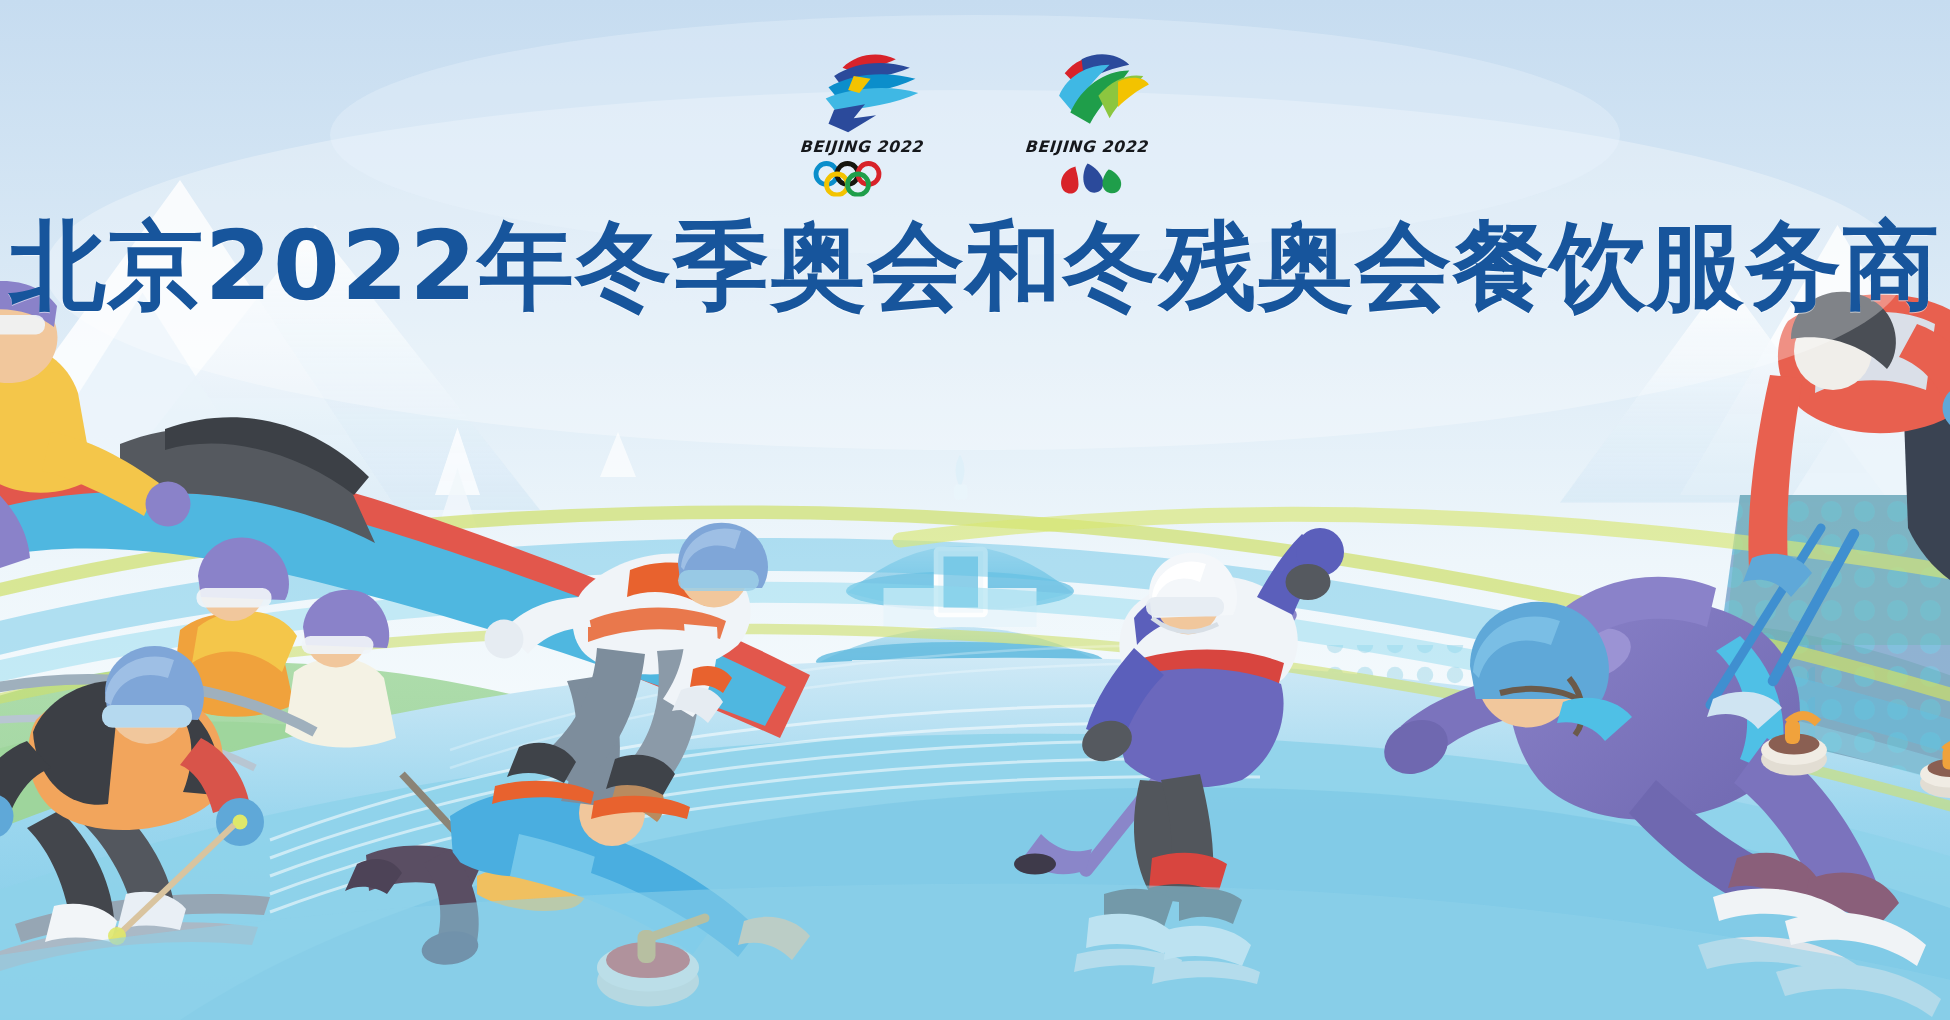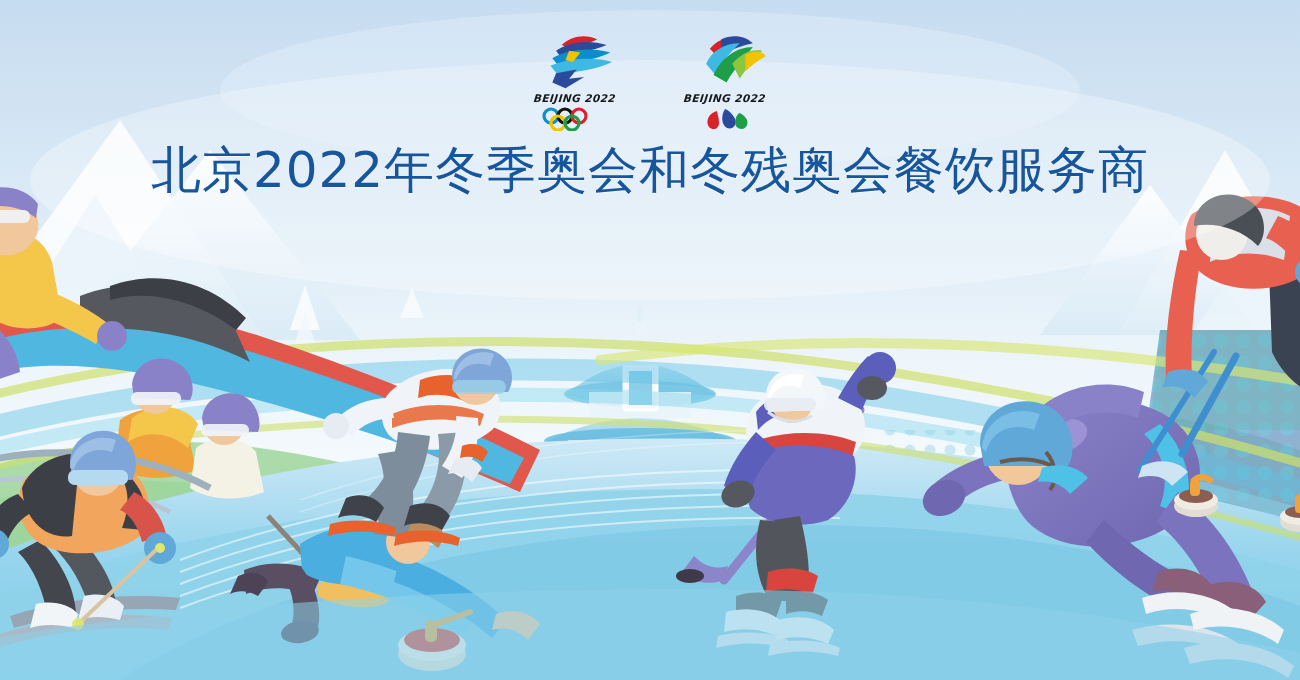--- a/index.html
+++ b/index.html
@@ -19,22 +19,22 @@
   
   #title-block {
     position: absolute;
     left: 0; right: 0;
     top: 142px;
     text-align: center;
     z-index: 60;
   }
   #main-title {
     font-family: "DejaVu Sans", "Liberation Sans", sans-serif;
-    font-size: 50px;
-    font-weight: normal;
+    font-size: 64px;
+    font-weight: bold;
     letter-spacing: 1px;
     color: #17559c;
     line-height: 1.15;
     text-shadow: 0 1px 0 rgba(255,255,255,.55);
     white-space: nowrap;
   }
 
   
   #emblems {
     position: absolute;

